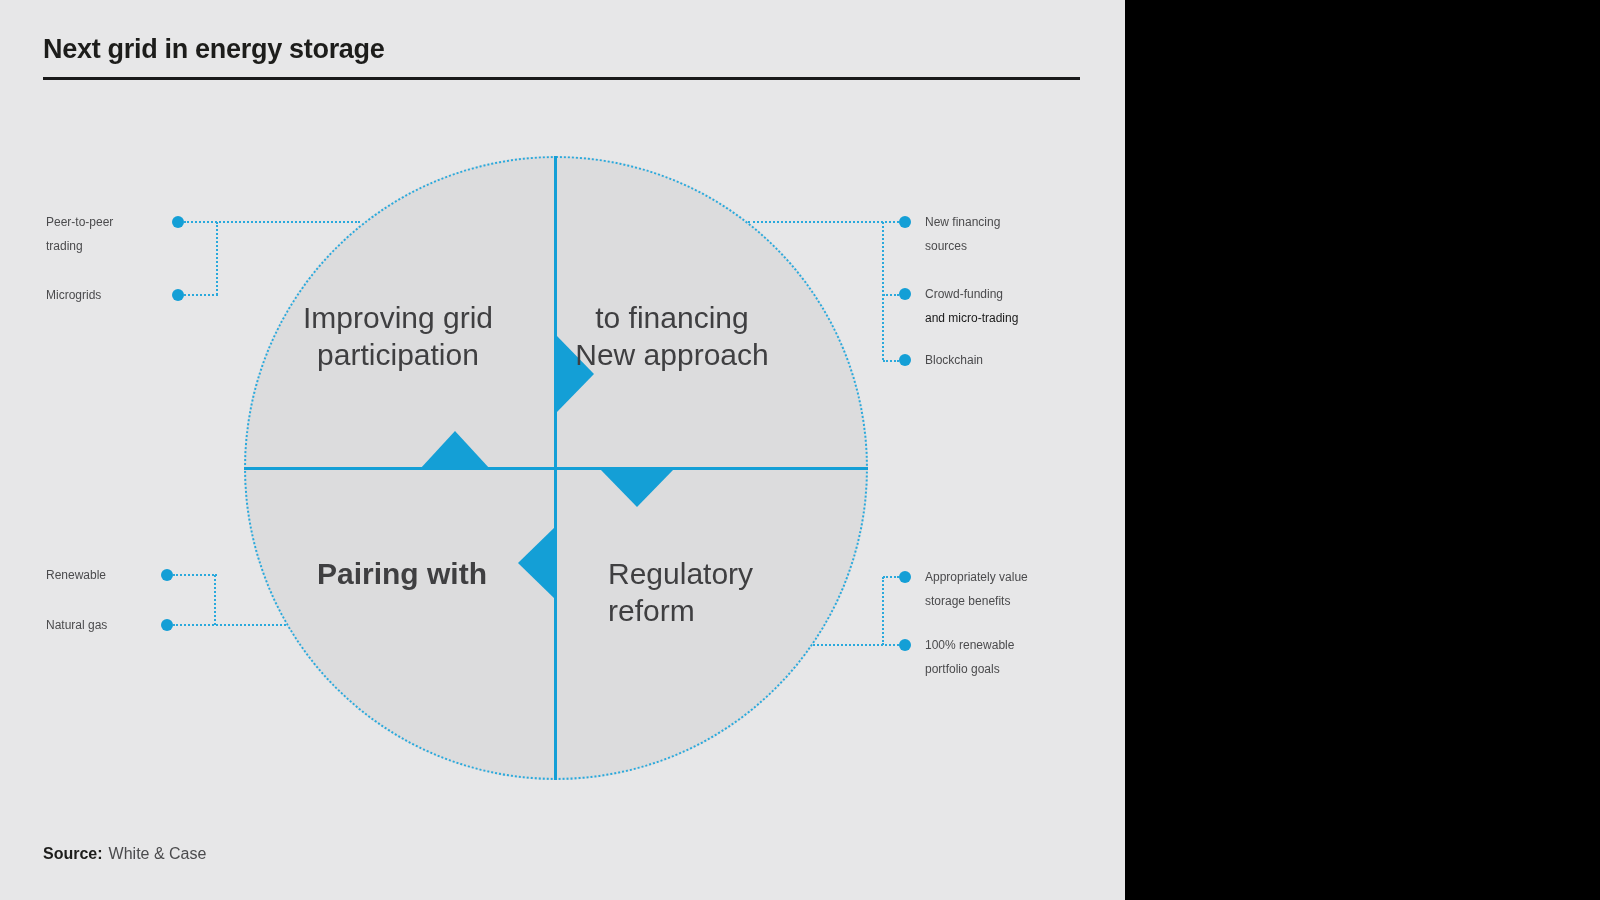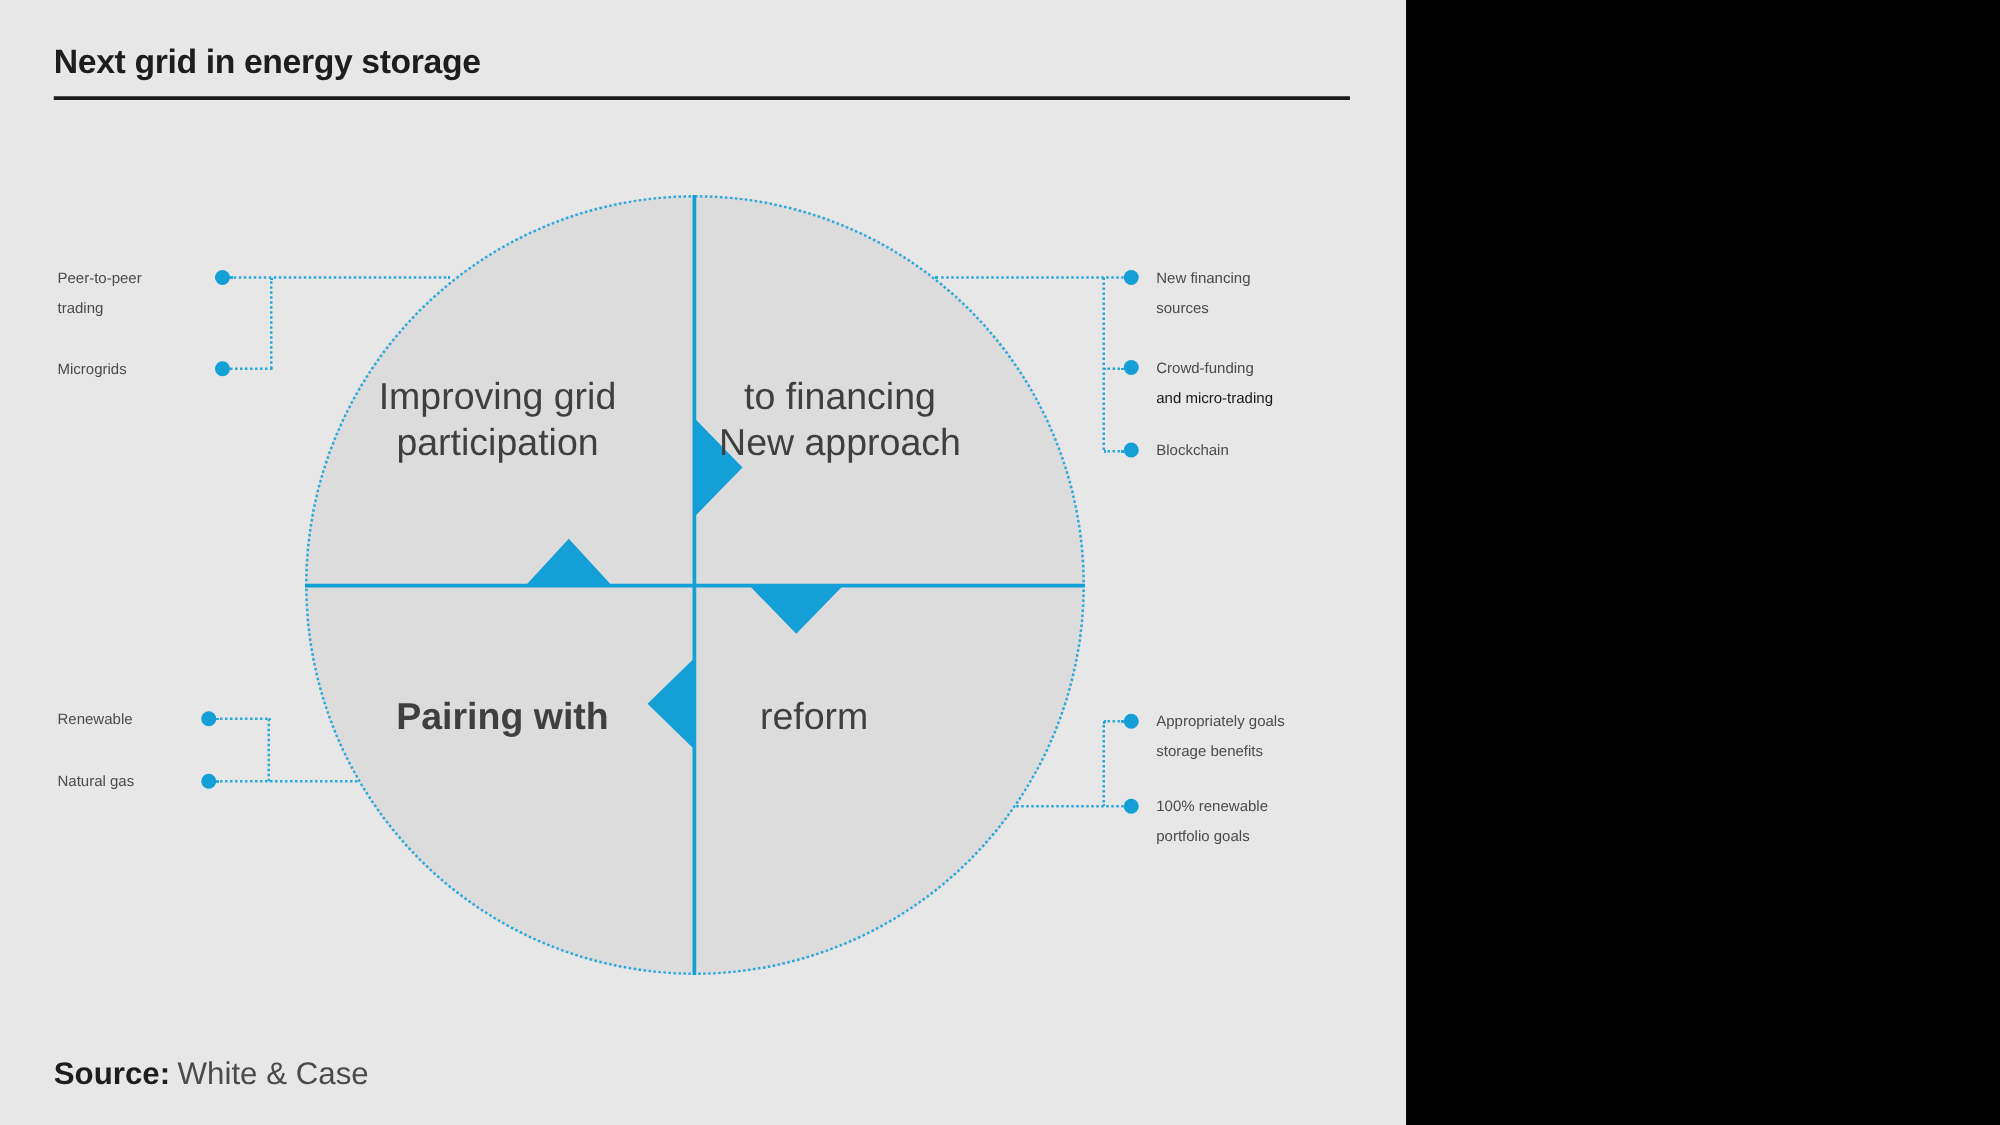--- a/index.html
+++ b/index.html
@@ -38,21 +38,21 @@
 
   .dash-h{position:absolute;height:0;border-top:2px dotted #2aa9dc;}
   .dash-v{position:absolute;width:0;border-left:2px dotted #2aa9dc;}
 
   .tri{position:absolute;width:0;height:0;}
   .tri-right{border-top:39px solid transparent;border-bottom:39px solid transparent;border-left:38px solid #149fd6;}
   .tri-left{border-top:37px solid transparent;border-bottom:37px solid transparent;border-right:38px solid #149fd6;}
   .tri-up{border-left:35px solid transparent;border-right:35px solid transparent;border-bottom:38px solid #149fd6;}
   .tri-down{border-left:37px solid transparent;border-right:37px solid transparent;border-top:38px solid #149fd6;}
 
-  .source{position:absolute;left:43px;top:845px;font-size:25px;color:#4b4b4d;}
+  .source{position:absolute;left:43px;top:845px;font-size:16px;color:#4b4b4d;}
   .source b{color:#1d1d1b;font-weight:bold;margin-right:6px;}
 </style>
 </head>
 <body>
 
 <div class="stage">
   <div class="canvas">
 
     <div class="title">Next grid in energy storage</div>
     <div class="title-rule"></div>
@@ -71,20 +71,21 @@
       <div>participation</div>
     </div>
     <div class="q-label" style="left:522px;top:299px;width:300px;">
       <div>to financing</div>
       <div>New approach</div>
     </div>
     <div class="q-label" style="left:252px;top:555px;width:300px;font-weight:bold;">
       <div>Pairing with</div>
     </div>
     <div class="q-label left-align" style="left:608px;top:555px;width:260px;">
+      <div>Regulatory</div>
       <div>reform</div>
     </div>
 
     <div class="callout" style="left:46px;top:210px;">
       <div>Peer-to-peer</div>
       <div>trading</div>
     </div>
     <div class="callout" style="left:46px;top:283px;">
       <div>Microgrids</div>
     </div>
@@ -119,21 +120,21 @@
     <div class="callout" style="left:46px;top:613px;">
       <div>Natural gas</div>
     </div>
     <div class="dot" style="left:161px;top:569px;"></div>
     <div class="dot" style="left:161px;top:619px;"></div>
     <div class="dash-h" style="left:173px;top:574px;width:44px;"></div>
     <div class="dash-v" style="left:214px;top:575px;height:50px;"></div>
     <div class="dash-h" style="left:173px;top:624px;width:113px;"></div>
 
     <div class="callout" style="left:925px;top:565px;">
-      <div>Appropriately goals</div>
+      <div>Appropriately value</div>
       <div>storage benefits</div>
     </div>
     <div class="callout" style="left:925px;top:633px;">
       <div>100% renewable</div>
       <div>portfolio goals</div>
     </div>
     <div class="dot" style="left:899px;top:571px;"></div>
     <div class="dot" style="left:899px;top:639px;"></div>
     <div class="dash-h" style="left:883px;top:576px;width:16px;"></div>
     <div class="dash-v" style="left:882px;top:577px;height:68px;"></div>

